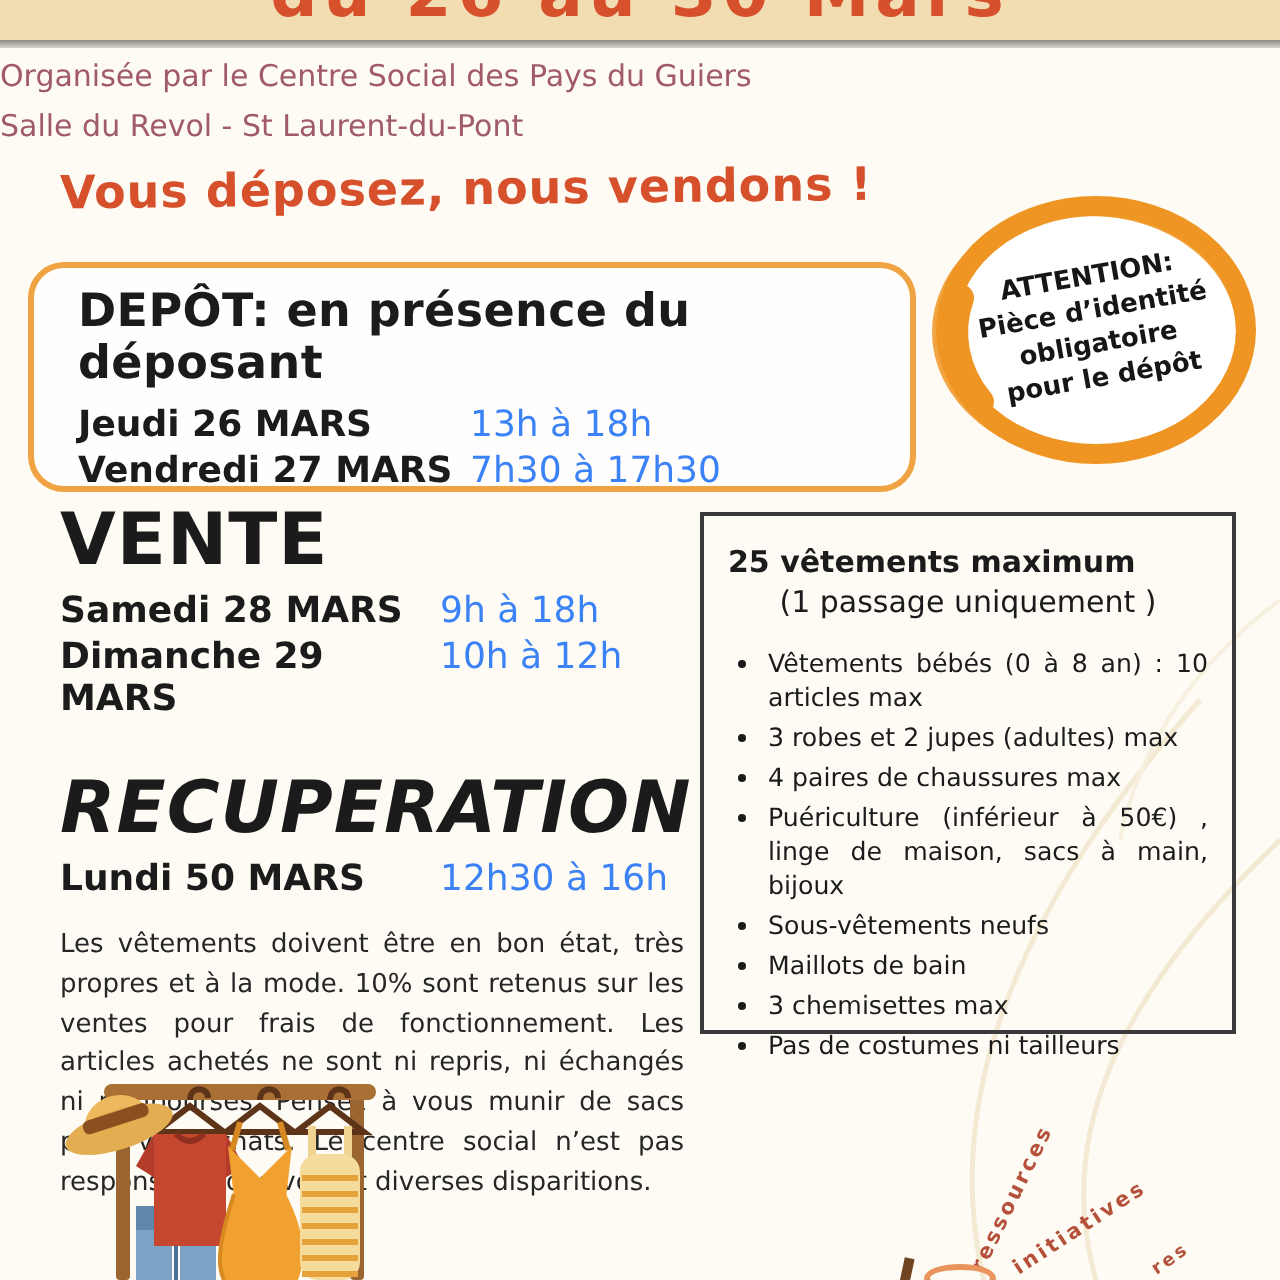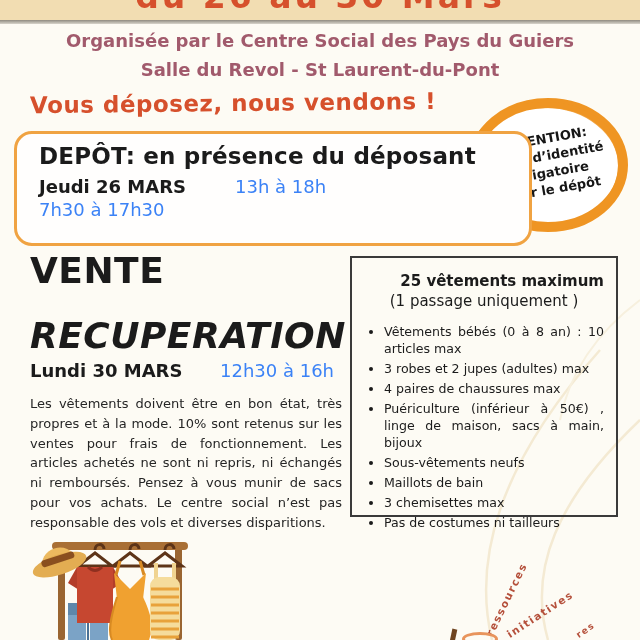--- a/index.html
+++ b/index.html
@@ -20,40 +20,40 @@
   
   .banner{height:20px; background:var(--bannerBg); overflow:hidden; position:relative;}
   .banner-text{
     position:absolute; top:-23px; left:0; width:100%; text-align:center;
     font-size:33px; font-weight:bold; letter-spacing:3px; color:var(--red);
   }
   .banner-edge{height:4px; background:linear-gradient(#8f8a80,#d8d4cb);}
 
   
   .org-line{
-    text-align:center; color:var(--mauve); font-weight:bold;
-    font-size:18px; line-height:1.32; margin-top:5px;
+    text-align:left; color:var(--mauve); font-weight:normal;
+    font-size:15px; line-height:1.32; margin-top:5px;
   }
   .tagline{
     margin:7px 0 0 30px; color:var(--red); font-weight:bold;
     font-size:23px; letter-spacing:0.5px; transform:rotate(-0.6deg);
   }
 
   
   .attention{position:absolute; left:466px; top:97px; width:164px; height:136px;}
   .attention svg{position:absolute; inset:0;}
   .attention-text{
     position:absolute; inset:0; display:flex; flex-direction:column;
     align-items:center; justify-content:center; transform:rotate(-10deg);
     font-weight:bold; font-size:13px; line-height:1.3; text-align:center; color:#161616;
   }
 
   
   .depot-box{
-    position:absolute; left:14px; top:131px; width:518px; height:115px;
+    position:absolute; left:14px; top:131px; width:444px; height:115px;
     border:3px solid var(--depotBorder); border-radius:18px; background:#fffefd;
     padding:9px 10px 0 22px;
   }
   .depot-box h2{font-size:23px; font-weight:bold; letter-spacing:0.2px; margin-bottom:7px;}
   .row{display:flex; align-items:flex-start; margin:2px 0;}
   .day{font-weight:bold; font-size:18px; width:196px; flex:none;}
   .time{font-size:18px; color:#3b82f6;}
 
   
   .left-col{position:absolute; left:30px; top:250px; width:316px;}
@@ -63,21 +63,21 @@
   .conditions{
     margin-top:13px; font-size:13px; line-height:1.52; text-align:justify; color:#262626;
     width:312px;
   }
 
   
   .limits-box{
     position:absolute; left:350px; top:256px; width:268px; height:261px;
     border:2px solid var(--boxBorder); padding:13px 12px 0 12px; background:transparent;
   }
-  .lb-title{text-align:right; font-weight:bold; font-size:15px; line-height:1.35;}
+  .lb-title{text-align:left; font-weight:bold; font-size:15px; line-height:1.35;}
   .lb-sub{text-align:center; font-size:15px; line-height:1.35;}
   .limits-box ul{margin:11px 0 0 6px; padding-left:14px;}
   .limits-box li{font-size:12.6px; line-height:1.35; margin-bottom:3px; text-align:justify;}
   .u{}
 
   
   .clothes{position:absolute; left:28px; top:537px; width:172px; height:103px;}
 
   
   .logo-word{position:absolute; color:var(--logoRed); font-weight:bold; letter-spacing:1.6px; font-size:10.5px;}
@@ -132,33 +132,46 @@
     <section class="depot-box">
       <h2>DEPÔT: en présence du déposant</h2>
       <div class="schedule">
 
           <div class="row">
             <span class="day">Jeudi 26 MARS</span>
             <span class="time">13h à 18h</span>
           </div>
 
           <div class="row">
+            <span class="day">Vendredi 27 MARS</span>
             <span class="time">7h30 à 17h30</span>
           </div>
         </div>
     </section>
 
     <div class="left-col">
       <h2 class="big">VENTE</h2>
+      <div class="schedule">
+
+          <div class="row">
+            <span class="day">Samedi 28 MARS</span>
+            <span class="time">9h à 18h</span>
+          </div>
+
+          <div class="row">
+            <span class="day">Dimanche 29 MARS</span>
+            <span class="time">10h à 12h</span>
+          </div>
+        </div>
 
       <h2 class="big recup">RECUPERATION</h2>
       <div class="schedule">
 
           <div class="row">
-            <span class="day">Lundi 30 MARS</span>
+            <span class="day">Lundi 50 MARS</span>
             <span class="time">12h30 à 16h</span>
           </div>
         </div>
 
       <p class="conditions">Les vêtements doivent être en bon état, très propres et à la mode. 10% sont retenus sur les ventes pour frais de fonctionnement. Les articles achetés ne sont ni repris, ni échangés ni remboursés. Pensez à vous munir de sacs pour vos achats. Le centre social n’est pas responsable des vols et diverses disparitions.</p>
     </div>
 
     <aside class="limits-box">
       <div class="lb-title">25 vêtements maximum</div>
       <div class="lb-sub">(1 passage uniquement )</div>

